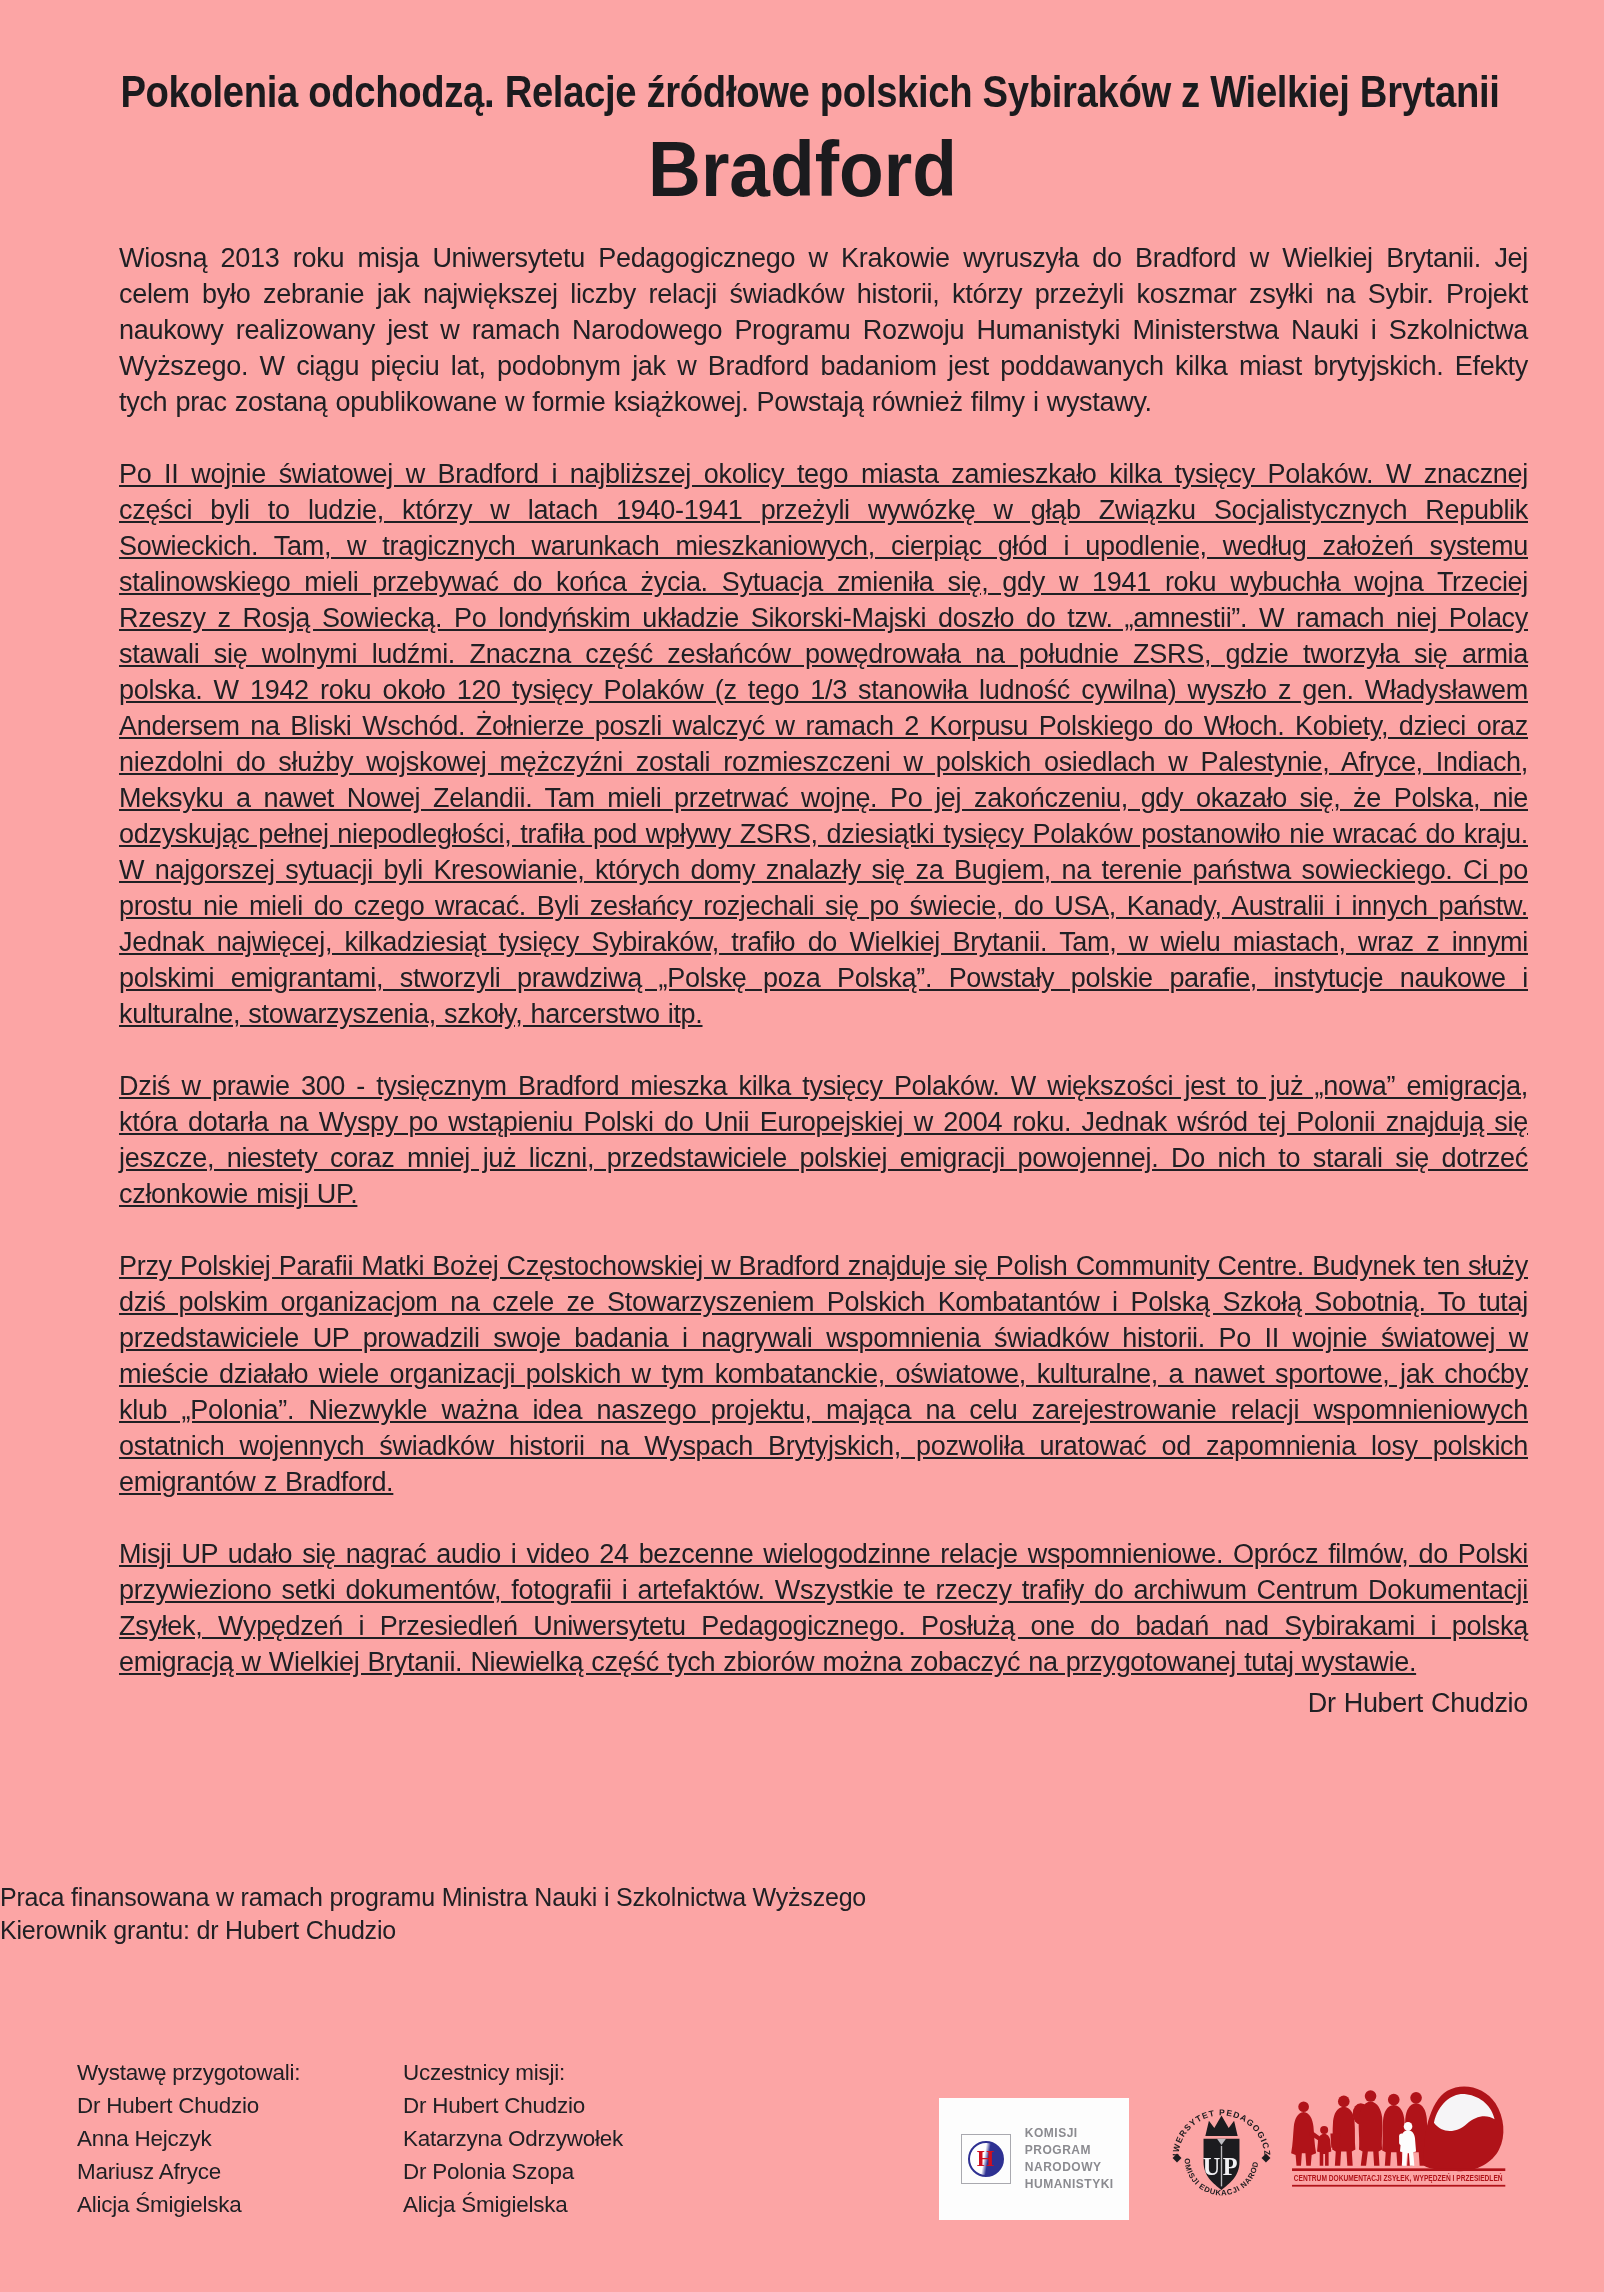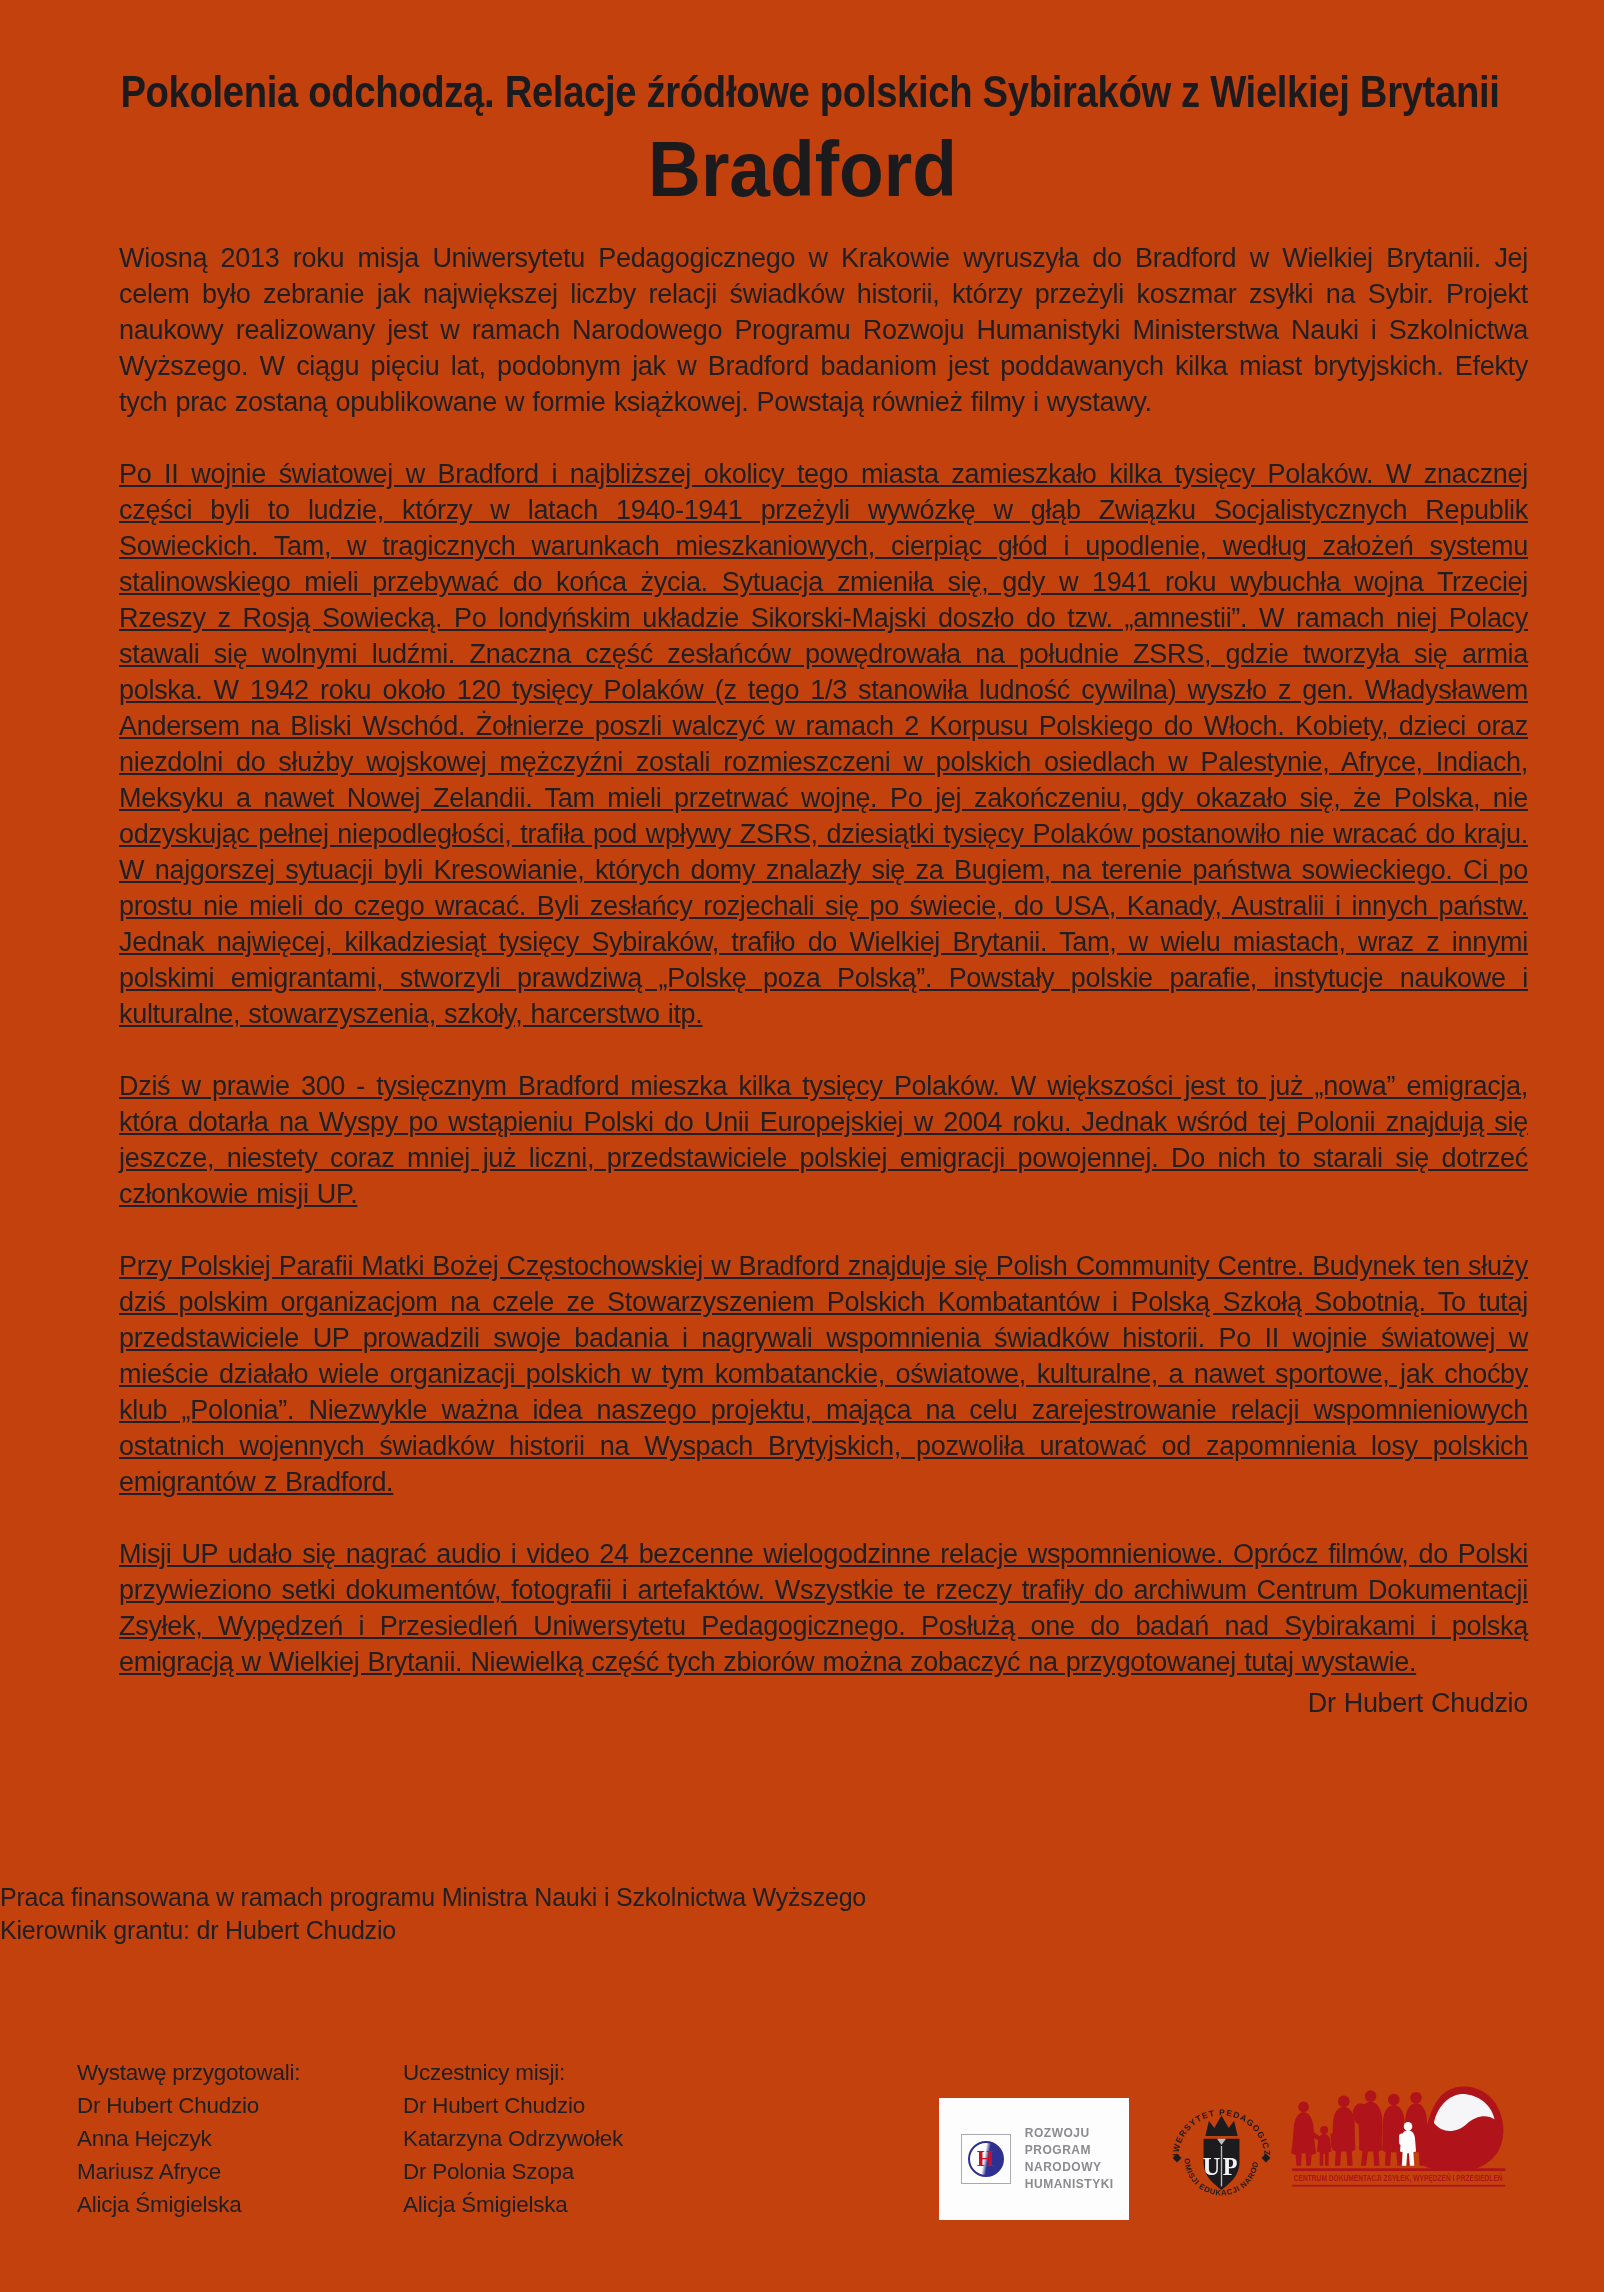--- a/index.html
+++ b/index.html
@@ -1,19 +1,19 @@
 <!DOCTYPE html>
 <html lang="pl" style="font-size:14.3px"><head>
 <meta charset="utf-8">
 <style>
   html,body{margin:0;padding:0;background:#bdbcc1;}
   .page{
     position:relative;
     width:1605px;height:2293px;
-    background:#c2410c;
+    background:#fca5a5;
     overflow:hidden;
     font-family:"Liberation Sans",sans-serif;
     color:#202024;
   }
   .title{
     position:absolute;top:66px;left:0;width:100%;
     text-align:center;font-size:45px;font-weight:bold;
     letter-spacing:-0.4px;white-space:nowrap;
     transform:scaleX(0.85);transform-origin:center;
     color:#1b1b1e;
@@ -109,21 +109,21 @@
       <div>Alicja Śmigielska</div>
     </div>
 
     <div class="nprh">
       <div class="nprh-square">
         <div class="nprh-circle">
           <div class="nprh-h">H</div>
         </div>
       </div>
       <div class="nprh-text">
-        <div>ROZWOJU PROGRAM</div>
+        <div>KOMISJI PROGRAM</div>
         <div>NARODOWY HUMANISTYKI</div>
       </div>
     </div>
 
     <svg class="up-seal" width="115" height="115" viewBox="0 0 128 128">
       <defs>
         <path id="sealTop" d="M 16,64 A 48,48 0 0 1 112,64" fill="none"></path>
         <path id="sealBottom" d="M 23,64 A 41,41 0 0 0 105,64" fill="none"></path>
       </defs>
       <text font-size="9.5" font-weight="bold" fill="#1c1c1f" letter-spacing="1.2" font-family="Liberation Sans, sans-serif">

